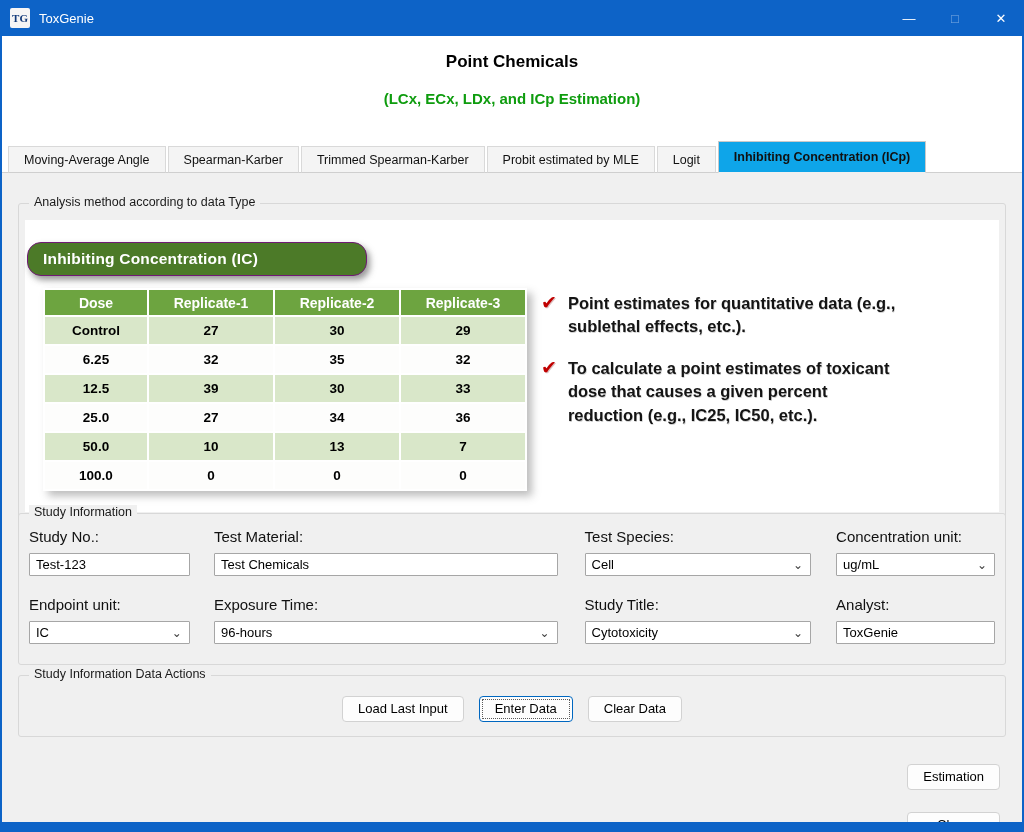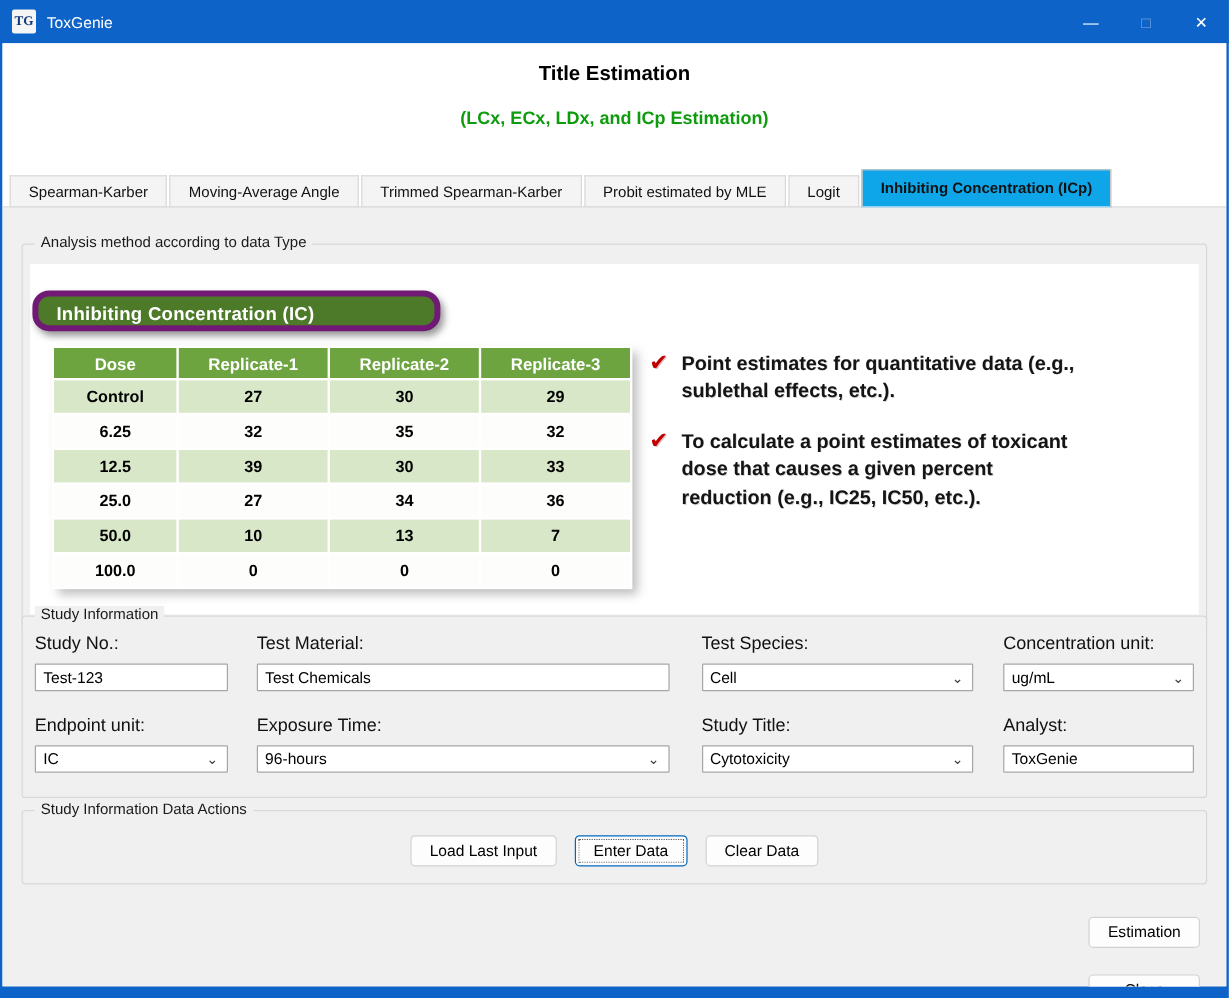--- a/index.html
+++ b/index.html
@@ -61,21 +61,21 @@
   .grouplabel {
     position:absolute; top:-9px; left:10px; background:#f0f0f0; padding:0 5px;
     font-size:12.5px; color:#1a1a1a; white-space:nowrap;
   }
   .gb-analysis { left:16px; right:16px; top:10px; height:320px;margin-top:20px; }
   .illustration {
     position:absolute; left:6px; top:16px; right:6px; bottom:10px; background:#ffffff;
   }
   .banner {
     position:absolute; left:2px; top:22px; width:340px; height:34px;
-    background:#4c7a28; border:5px solid #701a75; border-radius:14px;
+    background:#4c7a28; border:1px solid #701a75; border-radius:14px;
     color:#fff; font-weight:bold; font-size:15.5px; line-height:32px; padding-left:15px;
     box-shadow:3px 4px 6px rgba(70,70,70,.55);
     letter-spacing:.2px;
   }
   .ic-table {
     position:absolute; left:18px; top:68px; border-collapse:separate; border-spacing:2px;
     box-shadow:5px 5px 8px rgba(90,90,90,.4); background:#fff;
   }
   .ic-table th {
     background:#6da440; color:#fff; font-size:14px; font-weight:bold;
@@ -149,27 +149,27 @@
   <div class="win-controls">
     <div class="win-btn">—</div>
     <div class="win-btn dim">□</div>
     <div class="win-btn">✕</div>
   </div>
 </div>
 
 <div class="app-body">
 
   <div class="header">
-    <div class="page-title">Title Estimation</div>
+    <div class="page-title">Point Chemicals</div>
     <div class="page-subtitle">(LCx, ECx, LDx, and ICp Estimation)</div>
   </div>
 
   <div class="tabstrip">
+    <div class="tab">Moving-Average Angle</div>
     <div class="tab">Spearman-Karber</div>
-    <div class="tab">Moving-Average Angle</div>
     <div class="tab">Trimmed Spearman-Karber</div>
     <div class="tab">Probit estimated by MLE</div>
     <div class="tab">Logit</div>
     <div class="tab selected">Inhibiting Concentration (ICp)</div>
   </div>
 
   <div class="content">
 
     <div class="groupbox gb-analysis">
       <span class="grouplabel">Analysis method according to data Type</span>

